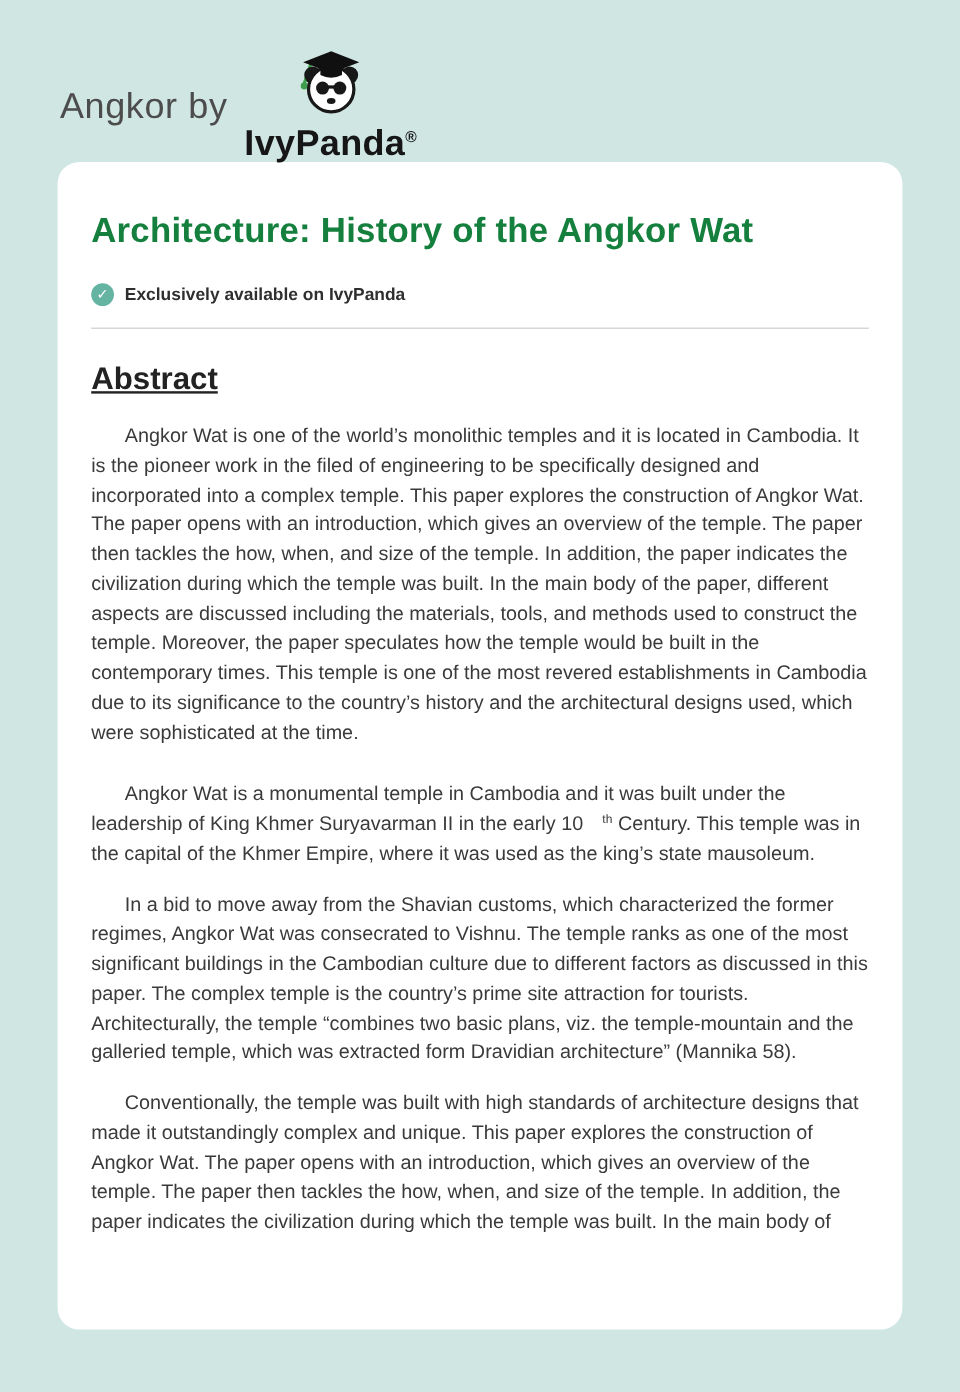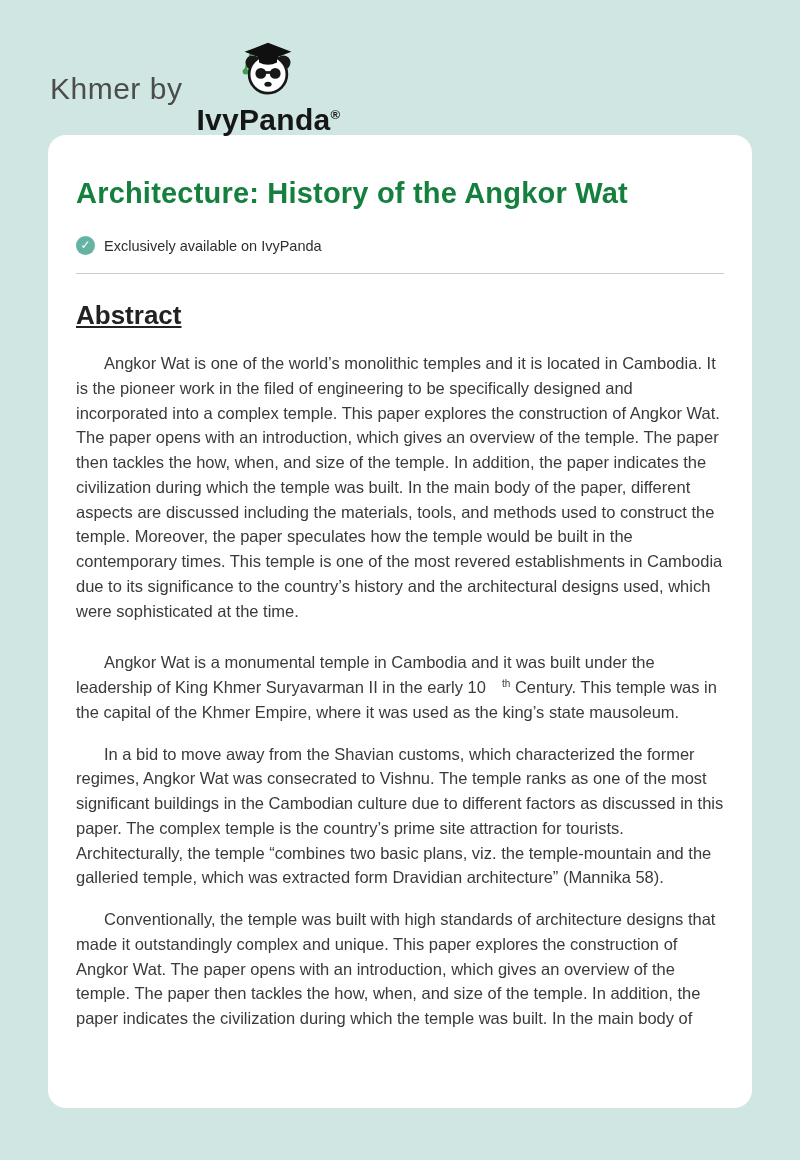--- a/index.html
+++ b/index.html
@@ -67,21 +67,21 @@
     border-radius: 50%;
     background: #64b3a3;
     color: #ffffff;
     font-size: 12px;
     line-height: 19px;
     text-align: center;
     flex: 0 0 auto;
   }
   .availability-text {
     font-size: 14.5px;
-    font-weight: normal;
+    font-weight: bold;
     color: #2f2f2f;
     text-align: center;
   }
   hr.divider {
     border: none;
     border-top: 1px solid #cccccc;
     margin: 0 0 26px 0;
   }
   h2.section-heading {
     font-size: 26px;
@@ -104,21 +104,21 @@
     padding-left: 16px;
   }
   .section-gap { height: 10px; }
 </style>
 </head>
 <body>
 
 <div class="page">
 
   <header class="top-header">
-    <span class="essay-by">Khmer by</span>
+    <span class="essay-by">Angkor by</span>
     <span class="logo-wrap">
       <svg width="58" height="54" viewBox="0 0 64 60" aria-hidden="true">
 
         <path d="M13 14 L7 32" stroke="#3f9e4d" stroke-width="3" fill="none"></path>
         <circle cx="7" cy="34" r="3.2" fill="#3f9e4d"></circle>
 
         <circle cx="15" cy="24" r="8" fill="#181818"></circle>
         <circle cx="49" cy="24" r="8" fill="#181818"></circle>
 
         <circle cx="32" cy="37" r="21" fill="#ffffff" stroke="#181818" stroke-width="3"></circle>

